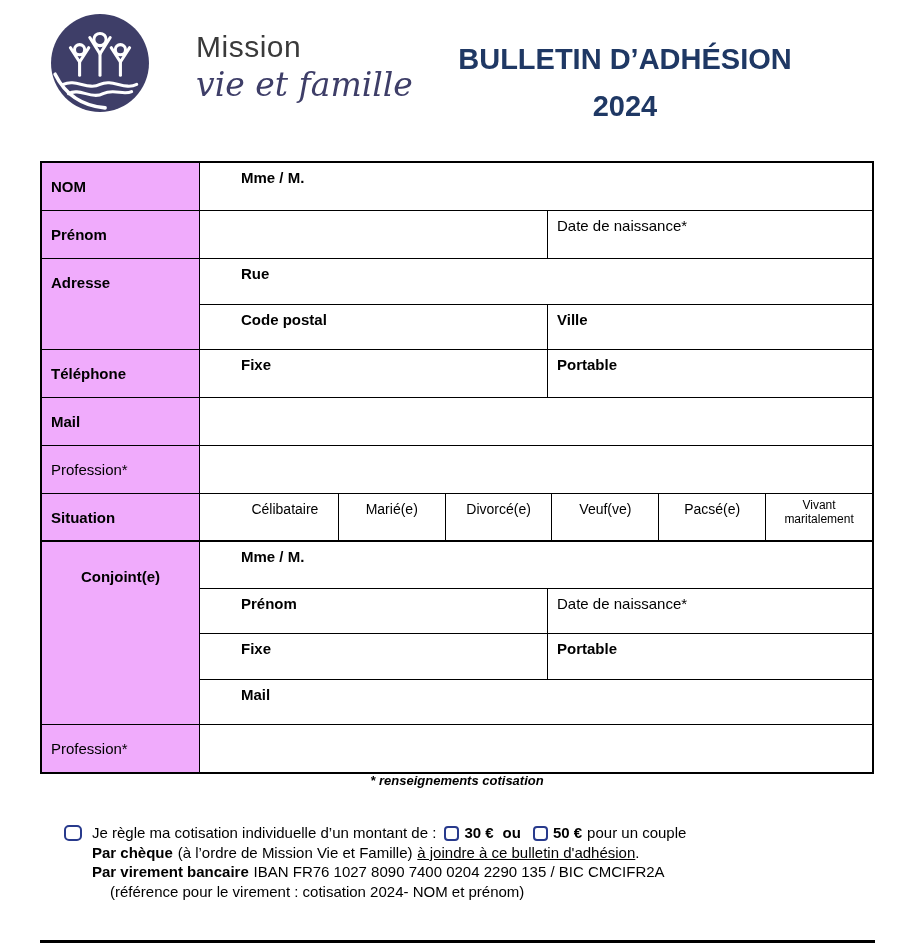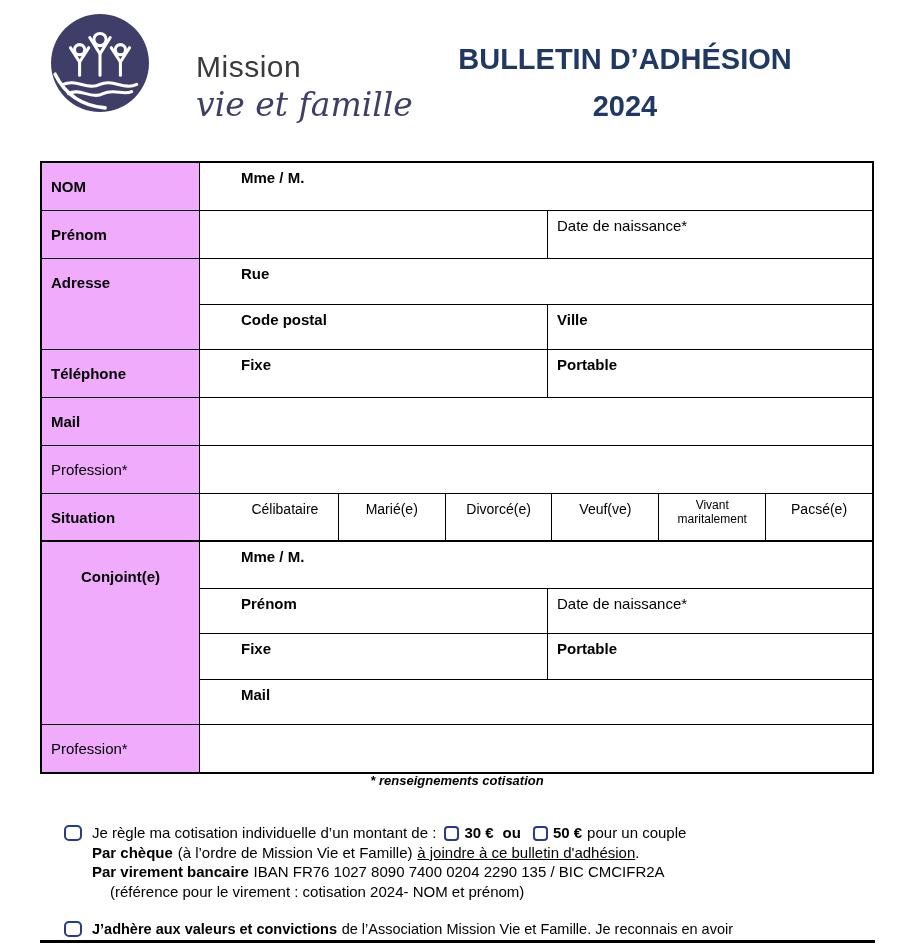--- a/index.html
+++ b/index.html
@@ -2,21 +2,21 @@
 <html><head>
 <meta charset="utf-8">
 <style>
   * { box-sizing: border-box; }
   html,body { margin:0; padding:0; }
   body { font-family:"Liberation Sans", sans-serif; color:#000; background:#fff; }
   .page { position:relative; width:901px; height:945px; background:#ffffff; overflow:hidden; }
 
   
   .logo-wrap { position:absolute; left:50px; top:13px; }
-  .brand { position:absolute; left:196px; top:50px; }
+  .brand { position:absolute; left:196px; top:30px; }
   .brand-name { font-size:30px; color:#3a3a3a; letter-spacing:0.5px; }
   .brand-script { font-family:"DejaVu Serif", serif; font-style:italic; font-size:33px; color:#3e3e68; margin-top:1px; }
   .title { position:absolute; left:440px; top:36px; width:370px; text-align:center;
            color:#1f3864; font-weight:700; font-size:29px; line-height:47px; }
 
   
   .ftable { position:absolute; left:40px; width:834px; border:2px solid #000; font-size:15px; background:#fff; }
   .trow { display:flex; }
   .trow + .trow { border-top:1px solid #000; }
   .lbl { flex:0 0 158px; background:#f0abfc; border-right:1px solid #000; padding:15px 9px; font-weight:700; }
@@ -186,22 +186,22 @@
     <div class="trow h46">
       <div class="lbl">
         <span>Situation</span>
       </div>
       <div class="cnt">
         <div class="srow grow">
           <div class="opt">Célibataire</div>
           <div class="opt">Marié(e)</div>
           <div class="opt">Divorcé(e)</div>
           <div class="opt">Veuf(ve)</div>
+          <div class="opt">Pacsé(e)</div>
           <div class="opt small">Vivant maritalement</div>
-          <div class="opt">Pacsé(e)</div>
         </div>
       </div>
     </div>
 
   </div>
 
   <div class="ftable" style="top:540px">
 
     <div class="trow">
       <div class="lbl span-top">
@@ -258,19 +258,16 @@
     </div>
     <div class="pline">
       <b>Par chèque</b><span class="ml">(à l’ordre de Mission Vie et Famille)</span><span class="ml ul">à joindre à ce bulletin d'adhésion</span><span>.</span>
     </div>
     <div class="pline">
       <b>Par virement bancaire</b><span class="ml">IBAN FR76 1027 8090 7400 0204 2290 135 / BIC CMCIFR2A</span>
     </div>
     <div class="pref">(référence pour le virement : cotisation 2024- NOM et prénom)</div>
   </div>
 
-  <div class="agreement">
-    <span class="cb main"></span><b>J’adhère aux valeurs et convictions</b><span class="ml">de l’Association Mission Vie et Famille. Je reconnais en avoir</span>
-  </div>
 
   <div class="bottom-line"></div>
 
 </div>
 
 </body></html>

